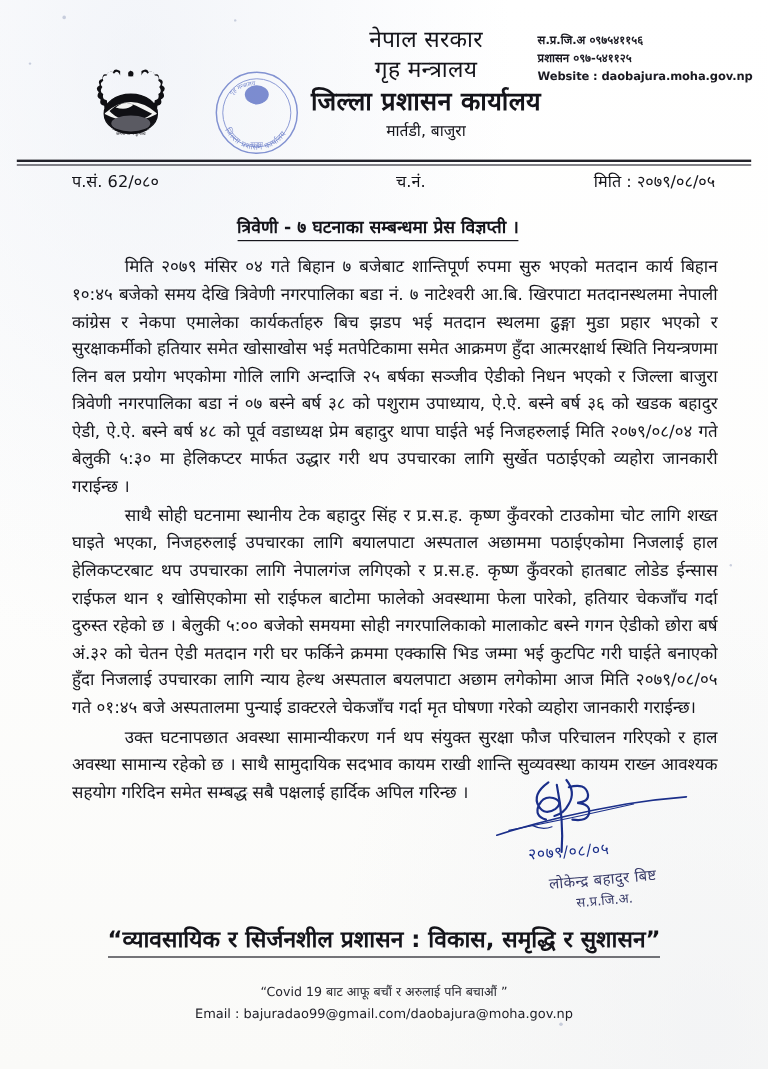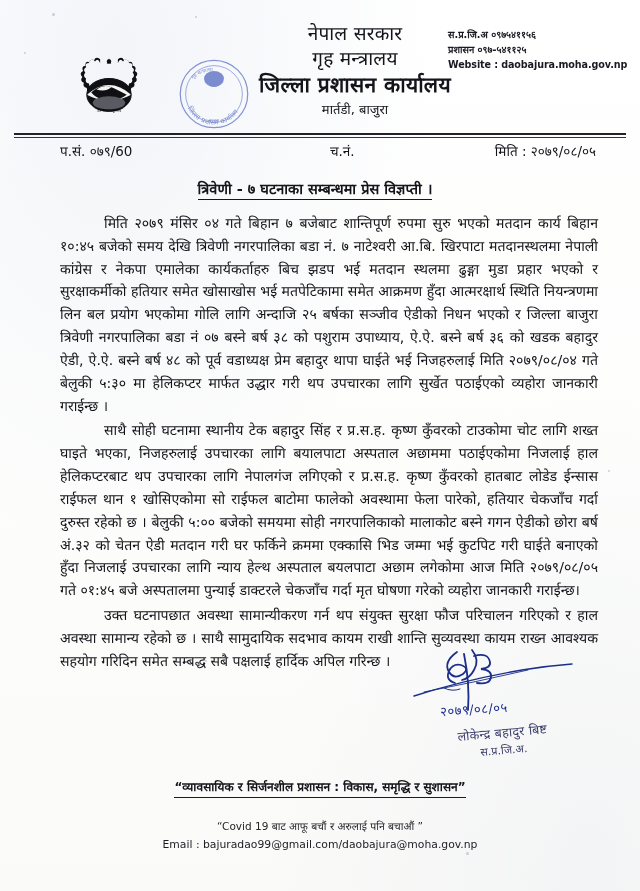--- a/index.html
+++ b/index.html
@@ -188,21 +188,21 @@
   }
 
   
   .footer {
     position: absolute;
     left: 0; right: 0;
     bottom: 40px;
     text-align: center;
   }
   .footer-slogan {
-    font-size: 12px;
+    font-size: 19px;
     font-weight: bold;
     border-bottom: 1.2px solid #1c1c24;
     display: inline-block;
     padding-bottom: 2px;
   }
   .footer-covid {
     font-size: 10.5px;
     margin-top: 21px;
     color: #25252d;
   }
@@ -289,21 +289,21 @@
       <div class="web">Website : daobajura.moha.gov.np</div>
     </div>
   </div>
 
   <div class="rule">
     <div class="thick"></div>
     <div class="thin"></div>
   </div>
 
   <div class="ref-row">
-    <div class="ref-patra">प.सं. ०७९/60</div>
+    <div class="ref-patra">प.सं. 62/०८०</div>
     <div class="ref-chalani">च.नं.</div>
     <div class="ref-miti">मिति : २०७९/०८/०५</div>
   </div>
 
   <div class="subject">
     <span>त्रिवेणी - ७ घटनाका सम्बन्धमा प्रेस विज्ञप्ती ।</span>
   </div>
 
   <div class="body-copy">
     <p>मिति २०७९ मंसिर ०४ गते बिहान ७ बजेबाट शान्तिपूर्ण रुपमा सुरु भएको मतदान कार्य बिहान १०:४५ बजेको समय देखि त्रिवेणी नगरपालिका बडा नं. ७ नाटेश्वरी आ.बि. खिरपाटा मतदानस्थलमा नेपाली कांग्रेस र नेकपा एमालेका कार्यकर्ताहरु बिच झडप भई मतदान स्थलमा ढुङ्गा मुडा प्रहार भएको र सुरक्षाकर्मीको हतियार समेत खोसाखोस भई मतपेटिकामा समेत आक्रमण हुँदा आत्मरक्षार्थ स्थिति नियन्त्रणमा लिन बल प्रयोग भएकोमा गोलि लागि अन्दाजि २५ बर्षका सञ्जीव ऐडीको निधन भएको र जिल्ला बाजुरा त्रिवेणी नगरपालिका बडा नं ०७ बस्ने बर्ष ३८ को पशुराम उपाध्याय, ऐ.ऐ. बस्ने बर्ष ३६ को खडक बहादुर ऐडी, ऐ.ऐ. बस्ने बर्ष ४८ को पूर्व वडाध्यक्ष प्रेम बहादुर थापा घाईते भई निजहरुलाई मिति २०७९/०८/०४ गते बेलुकी ५:३० मा हेलिकप्टर मार्फत उद्धार गरी थप उपचारका लागि सुर्खेत पठाईएको व्यहोरा जानकारी गराईन्छ ।</p>

